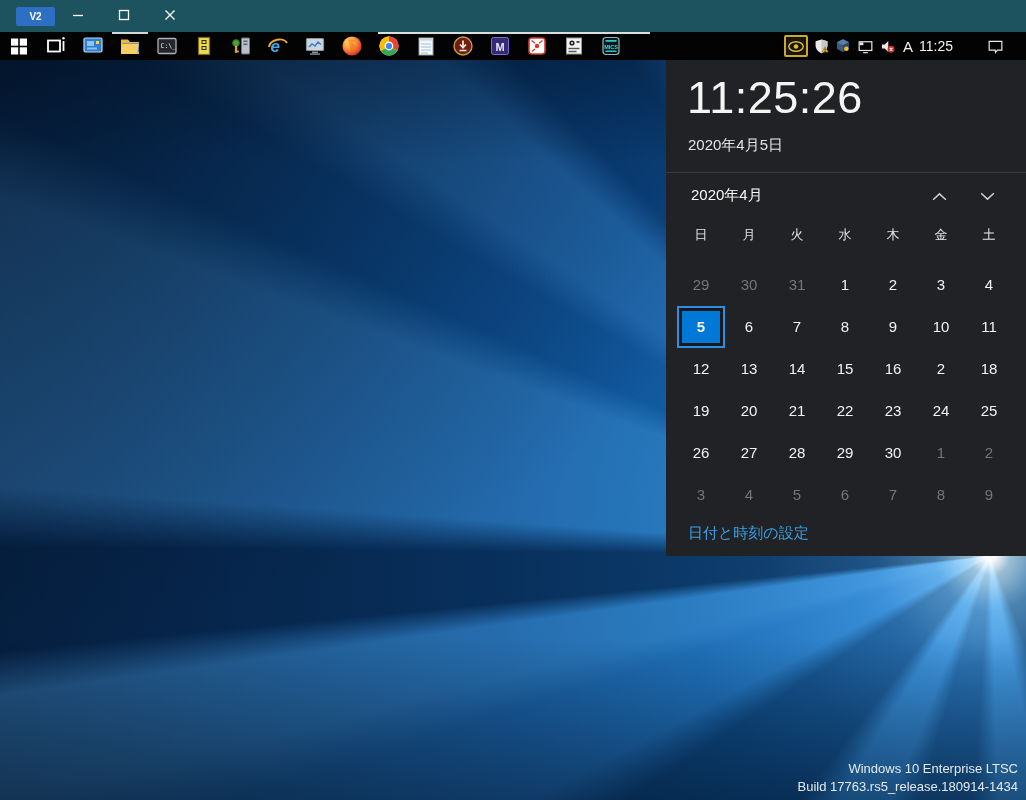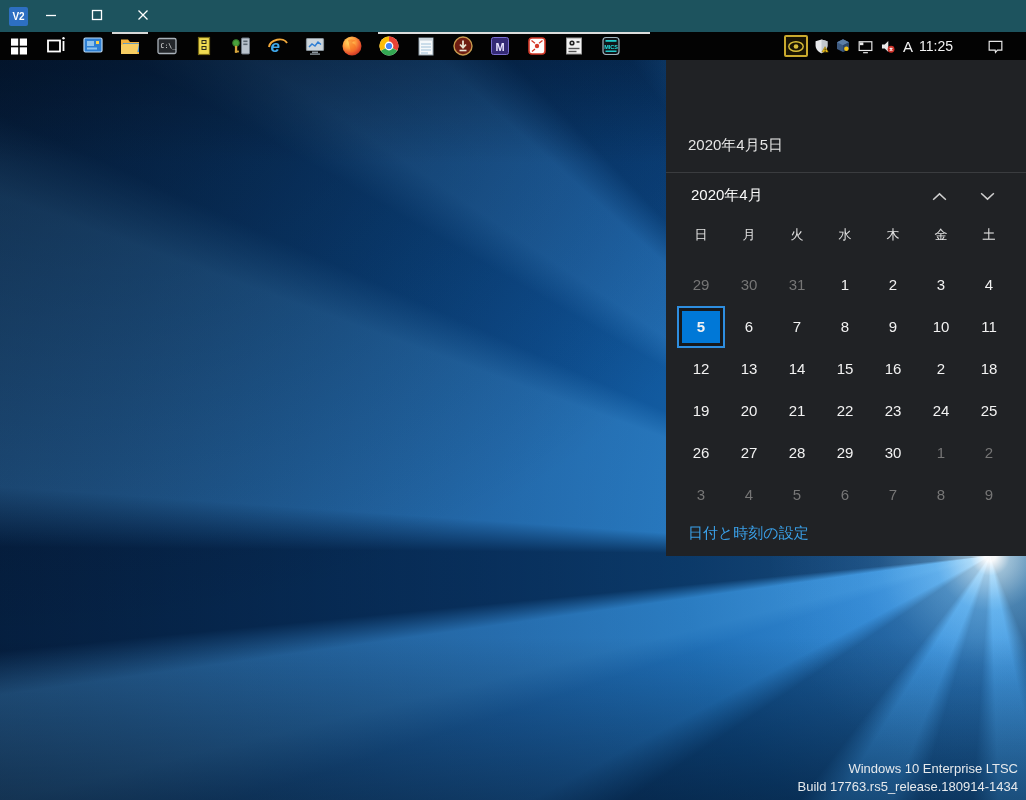--- a/index.html
+++ b/index.html
@@ -2,21 +2,21 @@
 <html><head>
 <meta charset="utf-8">
 <style>
   * { margin:0; padding:0; box-sizing:border-box; }
   html,body { width:1026px; height:800px; overflow:hidden; background:#000;
     font-family:"Liberation Sans","DejaVu Sans",sans-serif; }
   .vnc-window { position:relative; width:1026px; height:800px; }
 
   
   .titlebar { position:relative; height:32px; background:#1d535e; display:flex; align-items:center; }
-  .vnc-icon { width:19px; height:19px; margin-left:9px; background:#2d6fc2; border-radius:2px;
+  .vnc-icon { width:39px; height:19px; margin-left:16px; background:#2d6fc2; border-radius:2px;
     color:#fff; font-size:10px; font-weight:bold; display:flex; align-items:center; justify-content:center; }
   .win-title { color:#eef3f4; font-size:13px; margin-left:9px; flex:1; white-space:nowrap; overflow:hidden; }
   .win-controls { display:flex; height:32px; }
   .wc-btn { width:46px; height:32px; background:transparent; border:none; display:flex;
     align-items:center; justify-content:center; cursor:default; }
 
   
   .remote { position:relative; width:1026px; height:768px; }
 
   
@@ -366,20 +366,21 @@
       </div>
     </div>
 
     <div class="desktop">
       <div class="os-info">
         <div>Windows 10 Enterprise LTSC</div>
         <div>Build 17763.rs5_release.180914-1434</div>
       </div>
 
       <div class="flyout">
+        <div class="fly-time">11:25:26</div>
         <div class="fly-date">2020年4月5日</div>
         <div class="fly-divider"></div>
 
         <button class="month-label">2020年4月</button>
         <div class="month-nav">
           <button class="nav-btn">
             <span><svg width="17" height="11" viewBox="0 0 16 10">
                   <polyline points="2,8 8,2.5 14,8" fill="none" stroke="#cfcfcf" stroke-width="1.4"></polyline>
                 </svg></span>
           </button>

